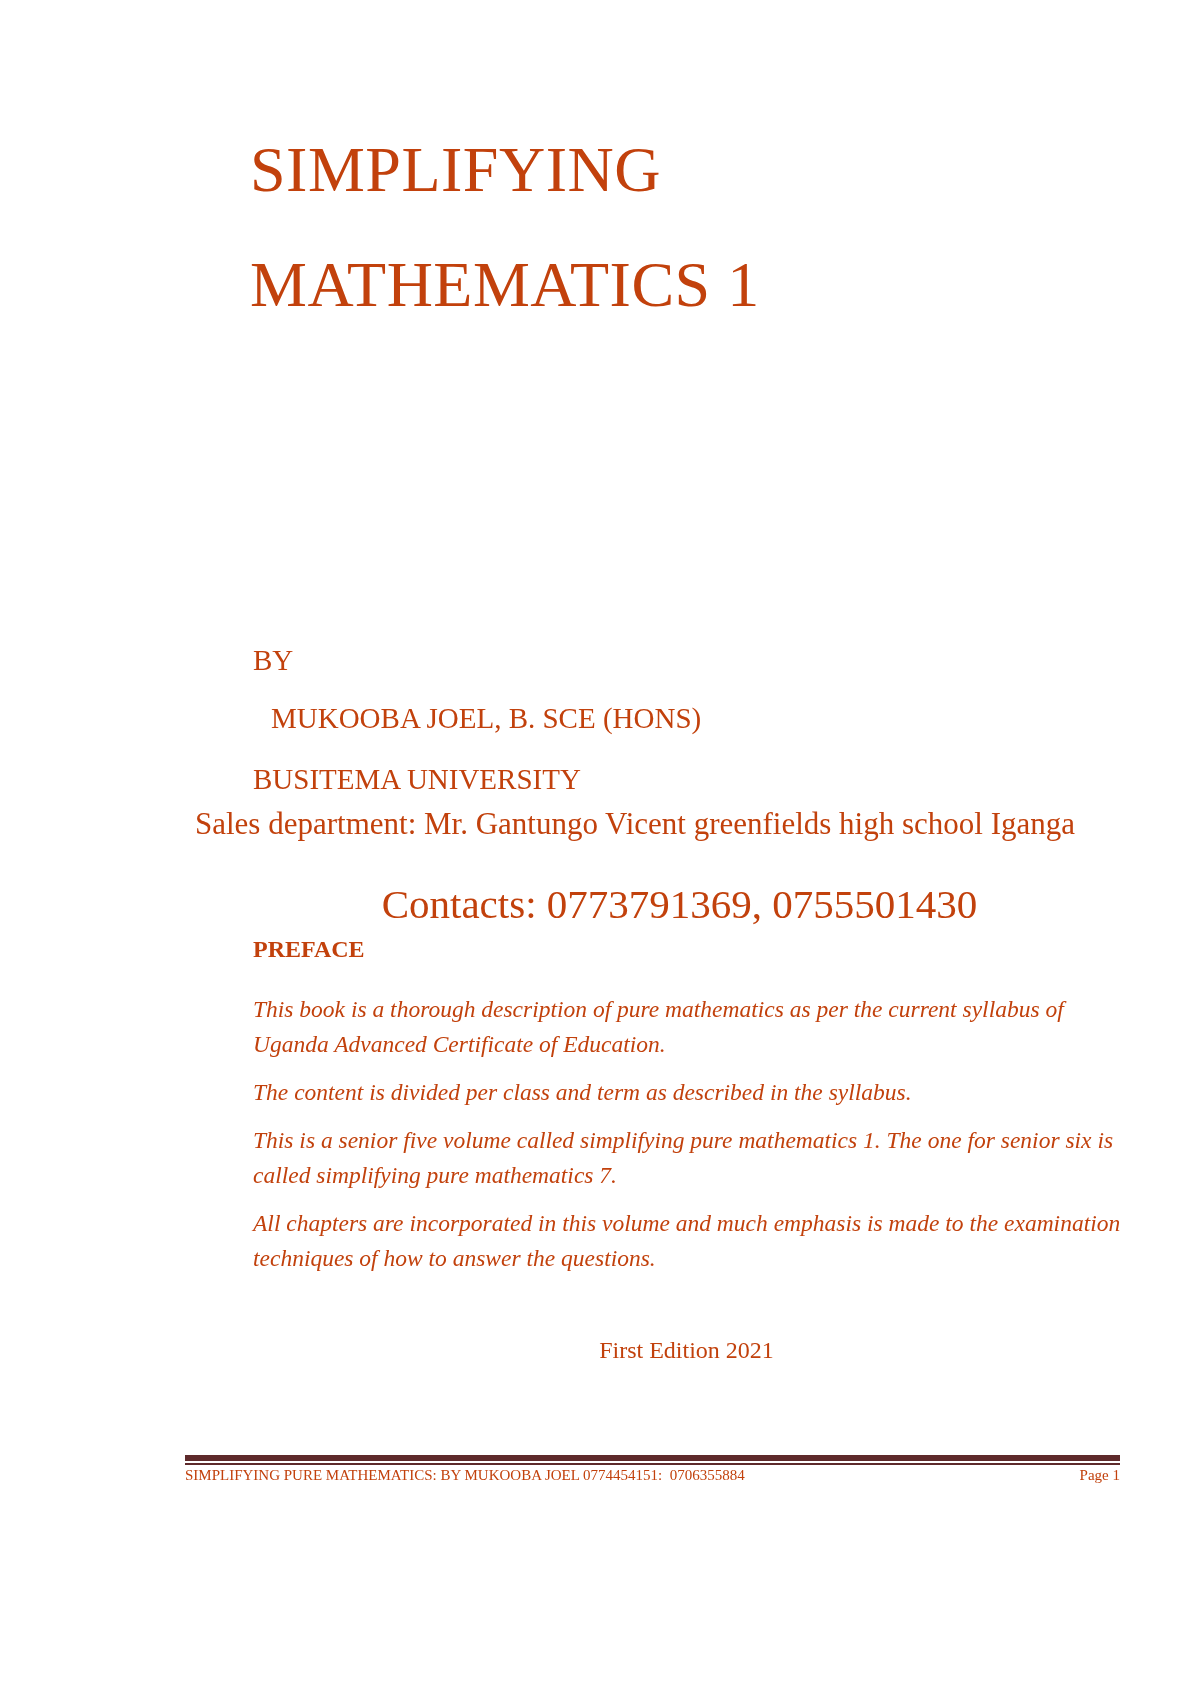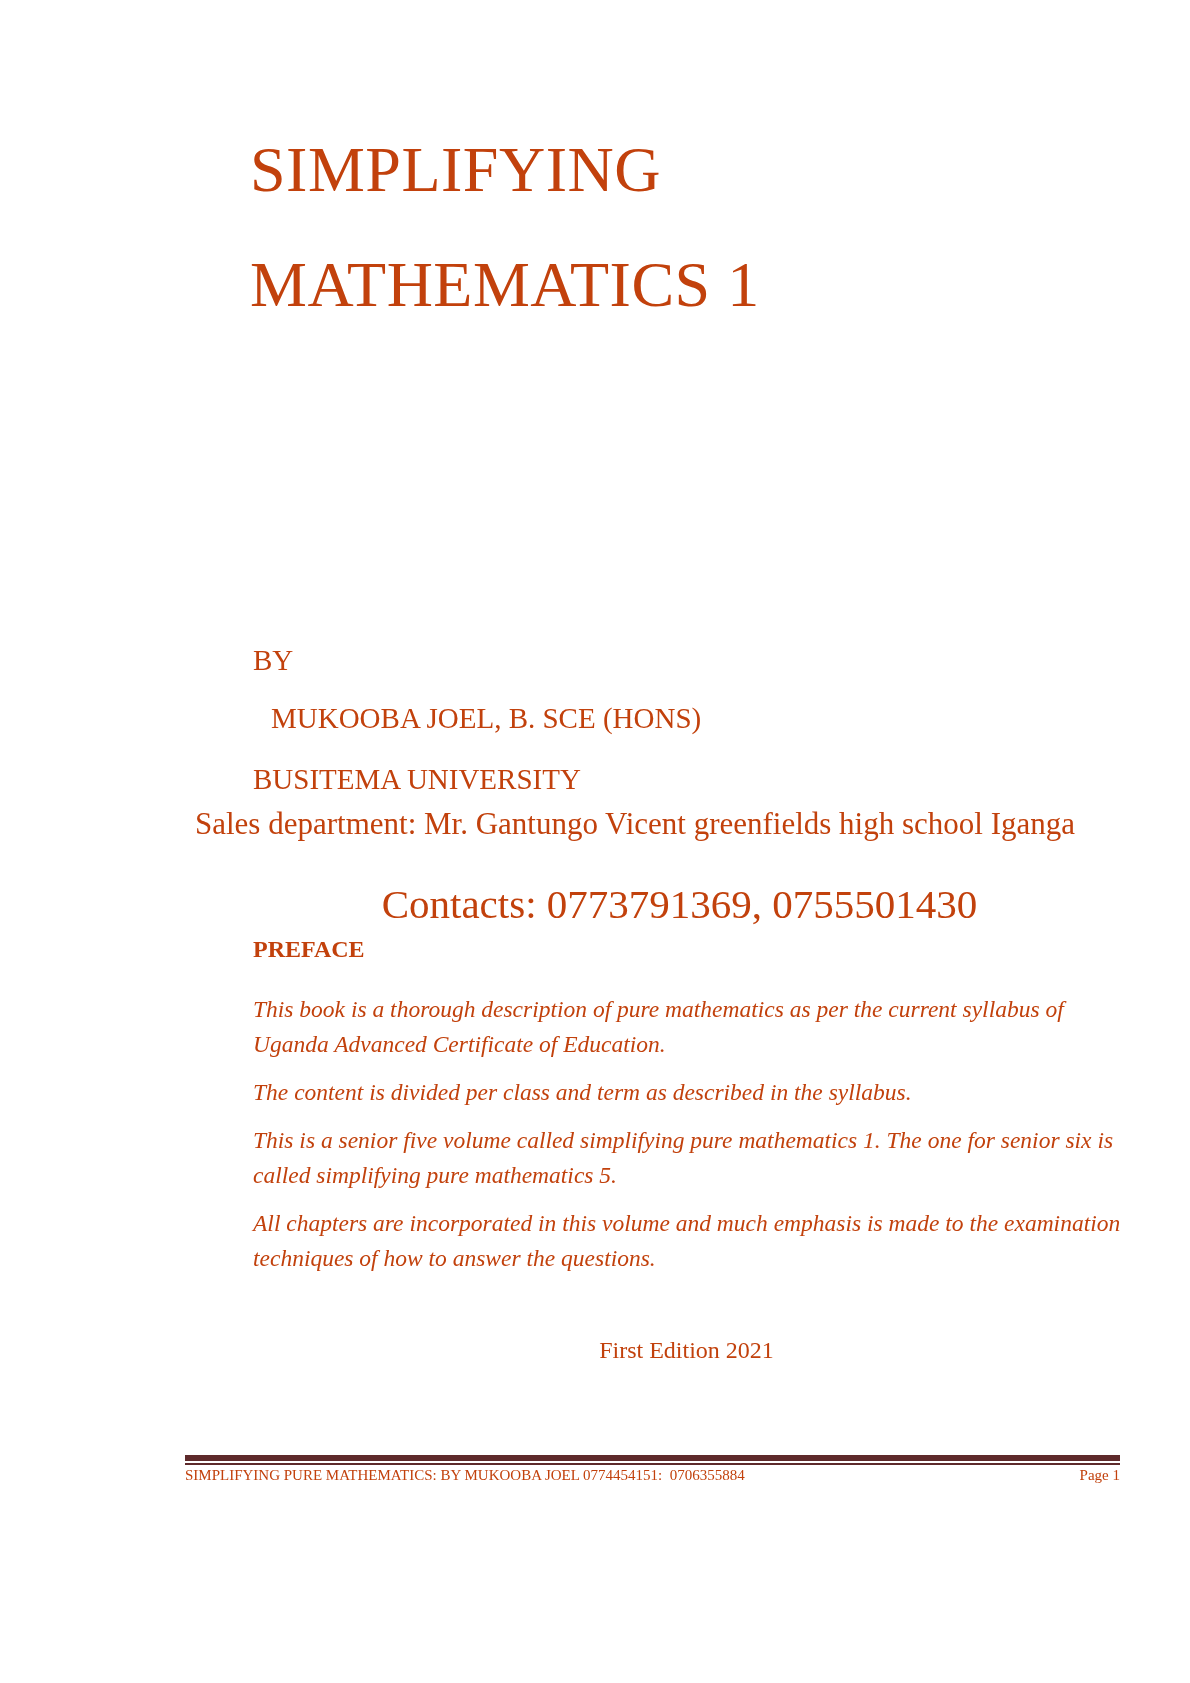--- a/index.html
+++ b/index.html
@@ -137,21 +137,21 @@
 
   <div class="sales-line">Sales department: Mr. Gantungo Vicent greenfields high school Iganga</div>
 
   <div class="contacts-line">Contacts: 0773791369, 0755501430</div>
 
   <div class="preface-heading">PREFACE</div>
 
   <div class="preface-body">
     <p>This book is a thorough description of pure mathematics as per the current syllabus of Uganda Advanced Certificate of Education.</p>
     <p>The content is divided per class and term as described in the syllabus.</p>
-    <p>This is a senior five volume called simplifying pure mathematics 1. The one for senior six is called simplifying pure mathematics 5.</p>
+    <p>This is a senior five volume called simplifying pure mathematics 1. The one for senior six is called simplifying pure mathematics 7.</p>
     <p>All chapters are incorporated in this volume and much emphasis is made to the examination techniques of how to answer the questions.</p>
   </div>
 
   <div class="edition-line">First Edition 2021</div>
 
   <div class="footer-rule">
     <div class="footer-rule-thin"></div>
   </div>
 
   <div class="page-footer">

